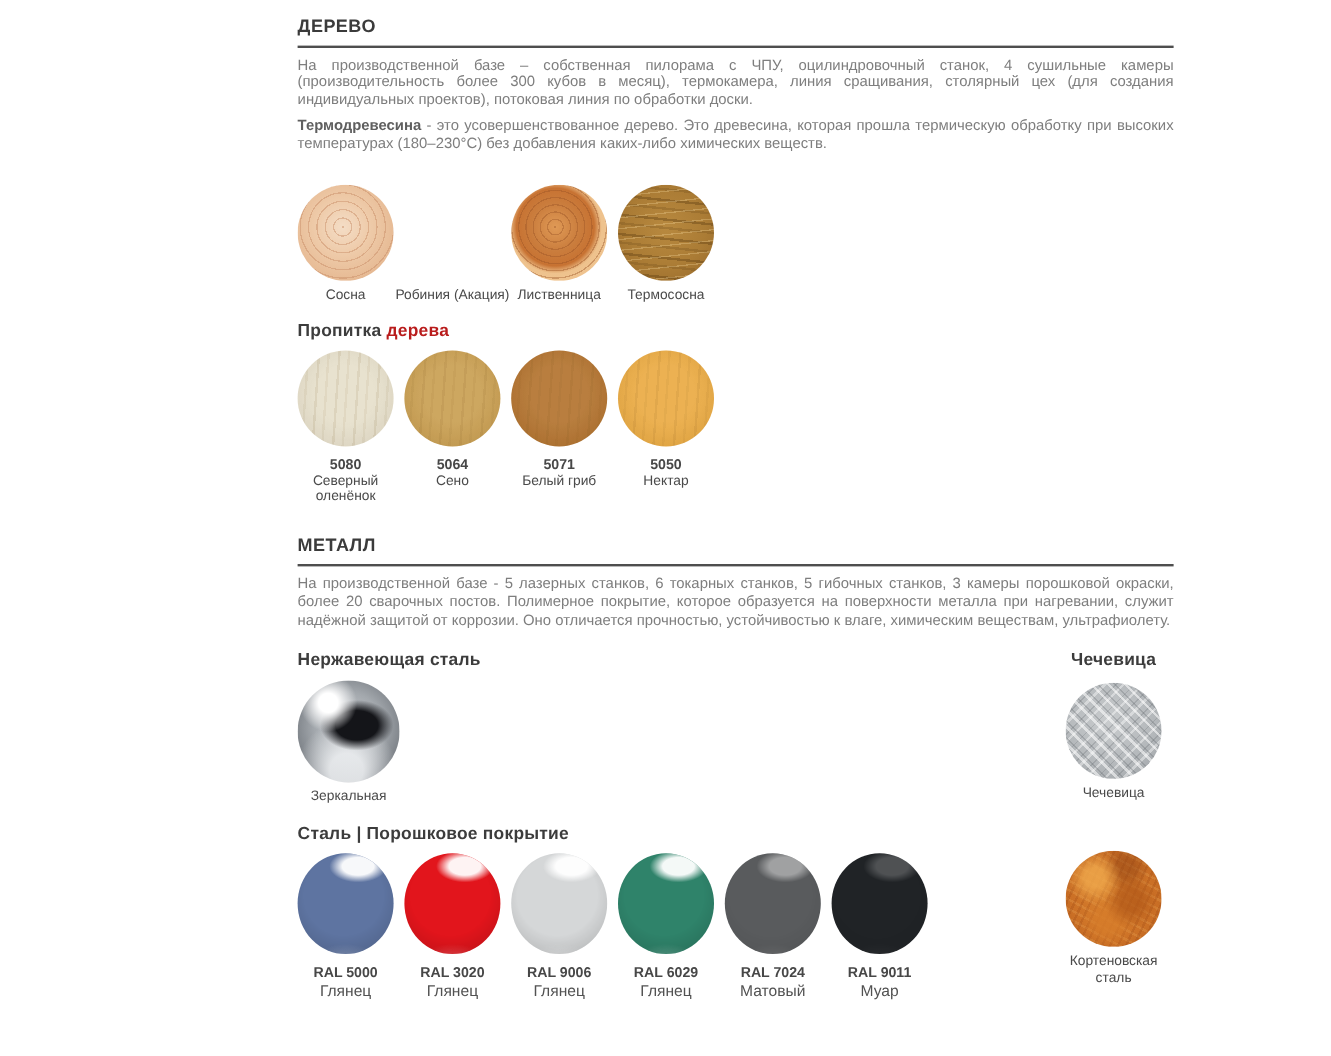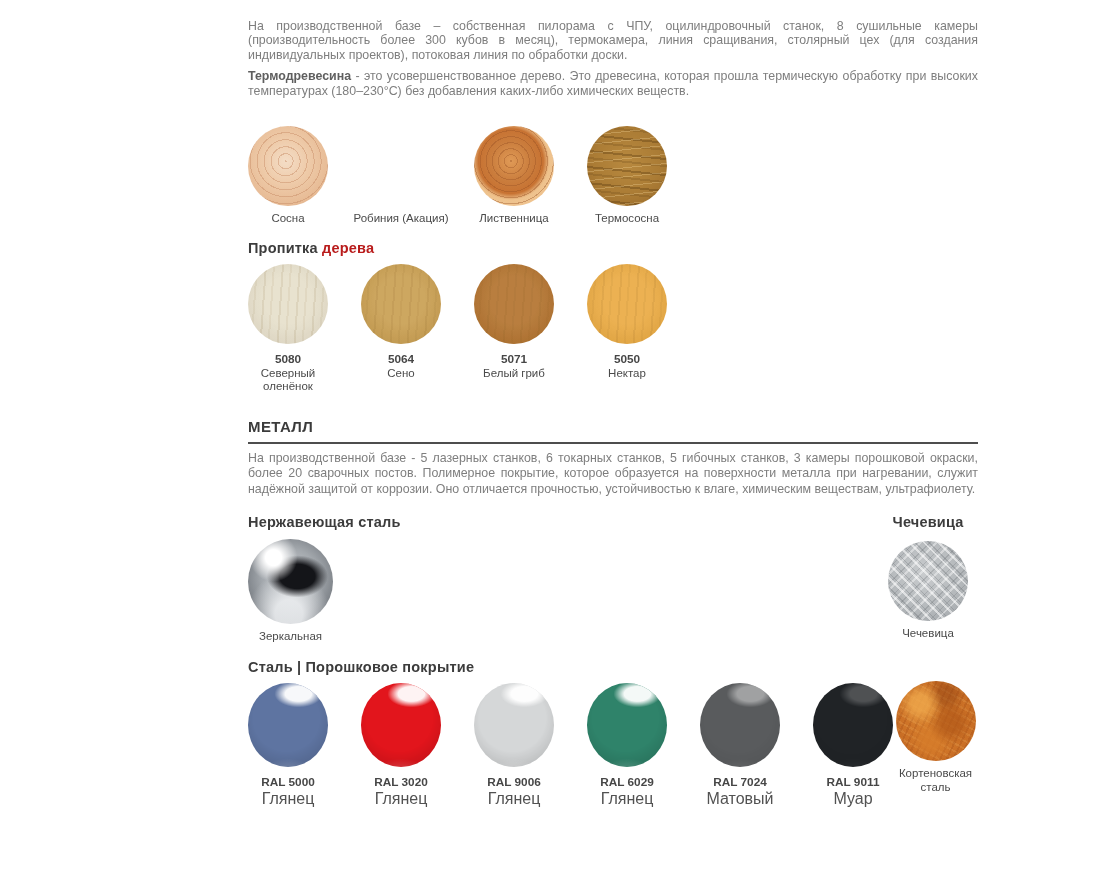--- a/index.html
+++ b/index.html
@@ -23,29 +23,29 @@
   
   .para { margin:7px 0 0; font-size:12.4px; line-height:1.16; color:#7e7e7e; text-align:justify; }
   .para.metal { line-height:1.27; }
   .lead { color:#5f5f5f; font-weight:700; }
 
   
   .sub { font-size:14.5px; font-weight:700; color:#3c3c3c; margin:0; letter-spacing:.2px; }
   .sub .lt { color:#b91c1c; }
 
   
-  .row { display:flex; gap:33px; }
+  .row { display:flex; gap:9px; }
   .row.wood { margin-top:28px; }
   .row.impreg { margin-top:8px; }
   .cell { width:80px; display:flex; flex-direction:column; align-items:center; flex:none; }
   .circle { width:80px; height:80px; border-radius:50%; position:relative; flex:none; }
   .lbl { margin-top:6px; font-size:11.5px; line-height:1.18; color:#4a4a4a; text-align:center; white-space:nowrap; }
   .lbl.wrap { white-space:normal; width:88px; }
   .lbl-code { margin-top:8px; font-size:11.8px; font-weight:700; color:#474747; text-align:center; white-space:nowrap; }
-  .lbl-fin { margin-top:1px; font-size:16px; color:#525252; text-align:right; white-space:nowrap; }
+  .lbl-fin { margin-top:1px; font-size:13px; color:#525252; text-align:right; white-space:nowrap; }
 
   .impreg-head { margin-top:14px; }
 
   
   .zone { display:flex; justify-content:space-between; align-items:flex-start; }
   .zone.stainless { margin-top:16px; }
   .zone.coating { margin-top:16px; }
   .zcol-right { width:100px; display:flex; flex-direction:column; align-items:center; }
   .zcol-right .sub { align-self:center; }
 
@@ -124,23 +124,24 @@
       repeating-linear-gradient(28deg, rgba(235,170,90,.25) 0 2px, rgba(0,0,0,0) 2px 7px),
       radial-gradient(circle at 50% 50%, #d9832f 0%, #cb7026 62%, #b25e1e 100%);
   }
 </style>
 </head>
 <body>
 
 <div class="content">
 
   <section>
+    <h1 class="h-rule">ДЕРЕВО</h1>
 
     <p class="para">
-      <span>На производственной базе – собственная пилорама с ЧПУ, оцилиндровочный станок, 8 сушильные камеры (производительность более 300 кубов в месяц), термокамера, линия сращивания, столярный цех (для создания индивидуальных проектов), потоковая линия по обработки доски.</span>
+      <span>На производственной базе – собственная пилорама с ЧПУ, оцилиндровочный станок, 4 сушильные камеры (производительность более 300 кубов в месяц), термокамера, линия сращивания, столярный цех (для создания индивидуальных проектов), потоковая линия по обработки доски.</span>
     </p>
     <p class="para">
       <span class="lead">Термодревесина</span><span> - это усовершенствованное дерево. Это древесина, которая прошла термическую обработку при высоких температурах (180–230°С) без добавления каких-либо химических веществ.</span>
     </p>
 
     <div class="row wood">
       <div class="cell">
         <div class="circle pine"></div>
         <div class="lbl">Сосна</div>
       </div>

